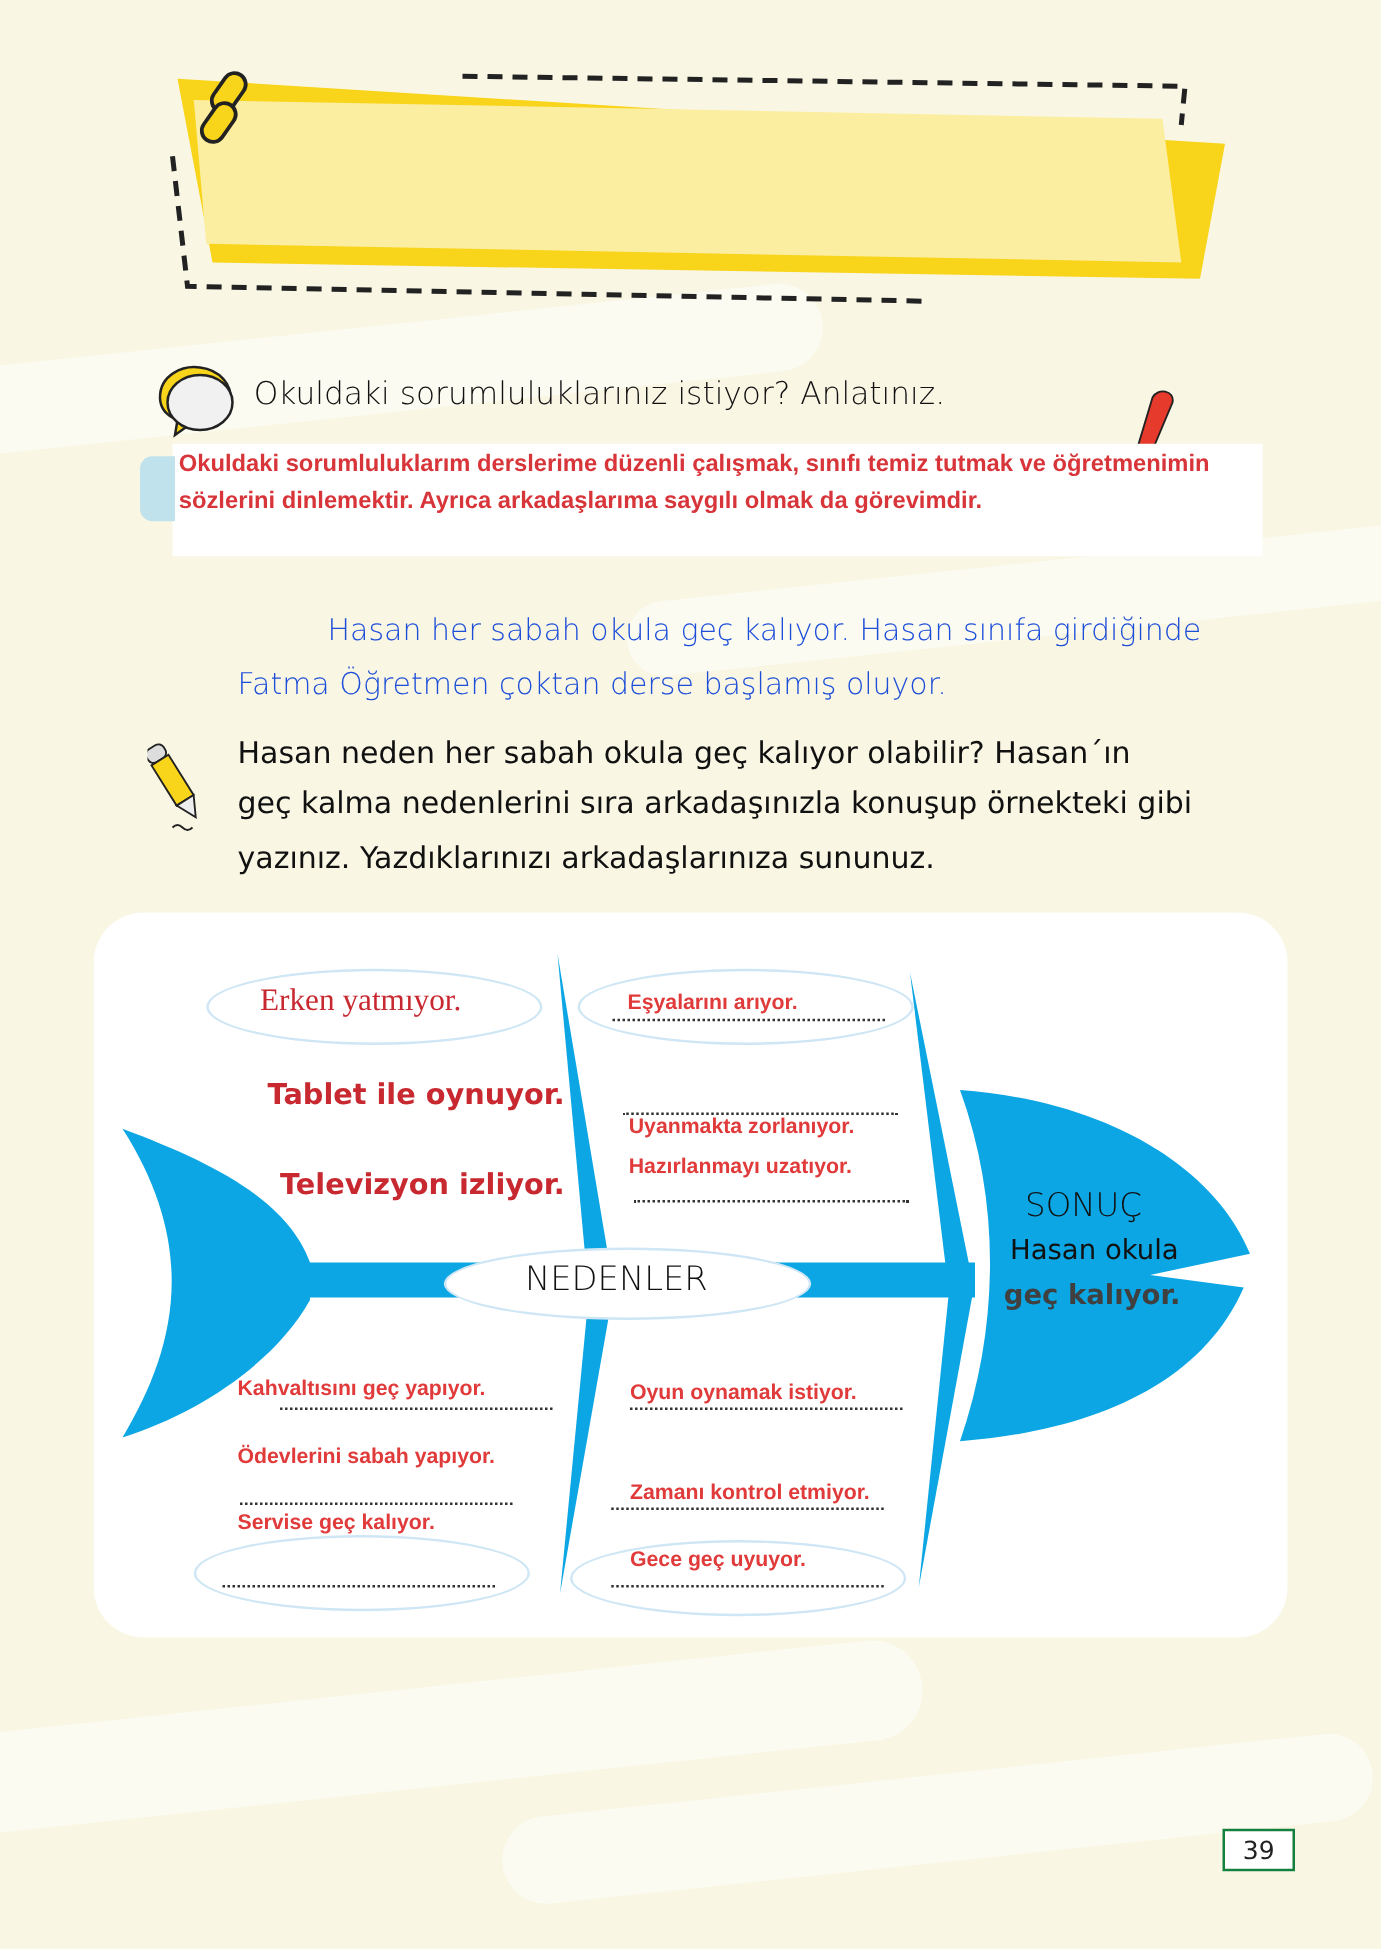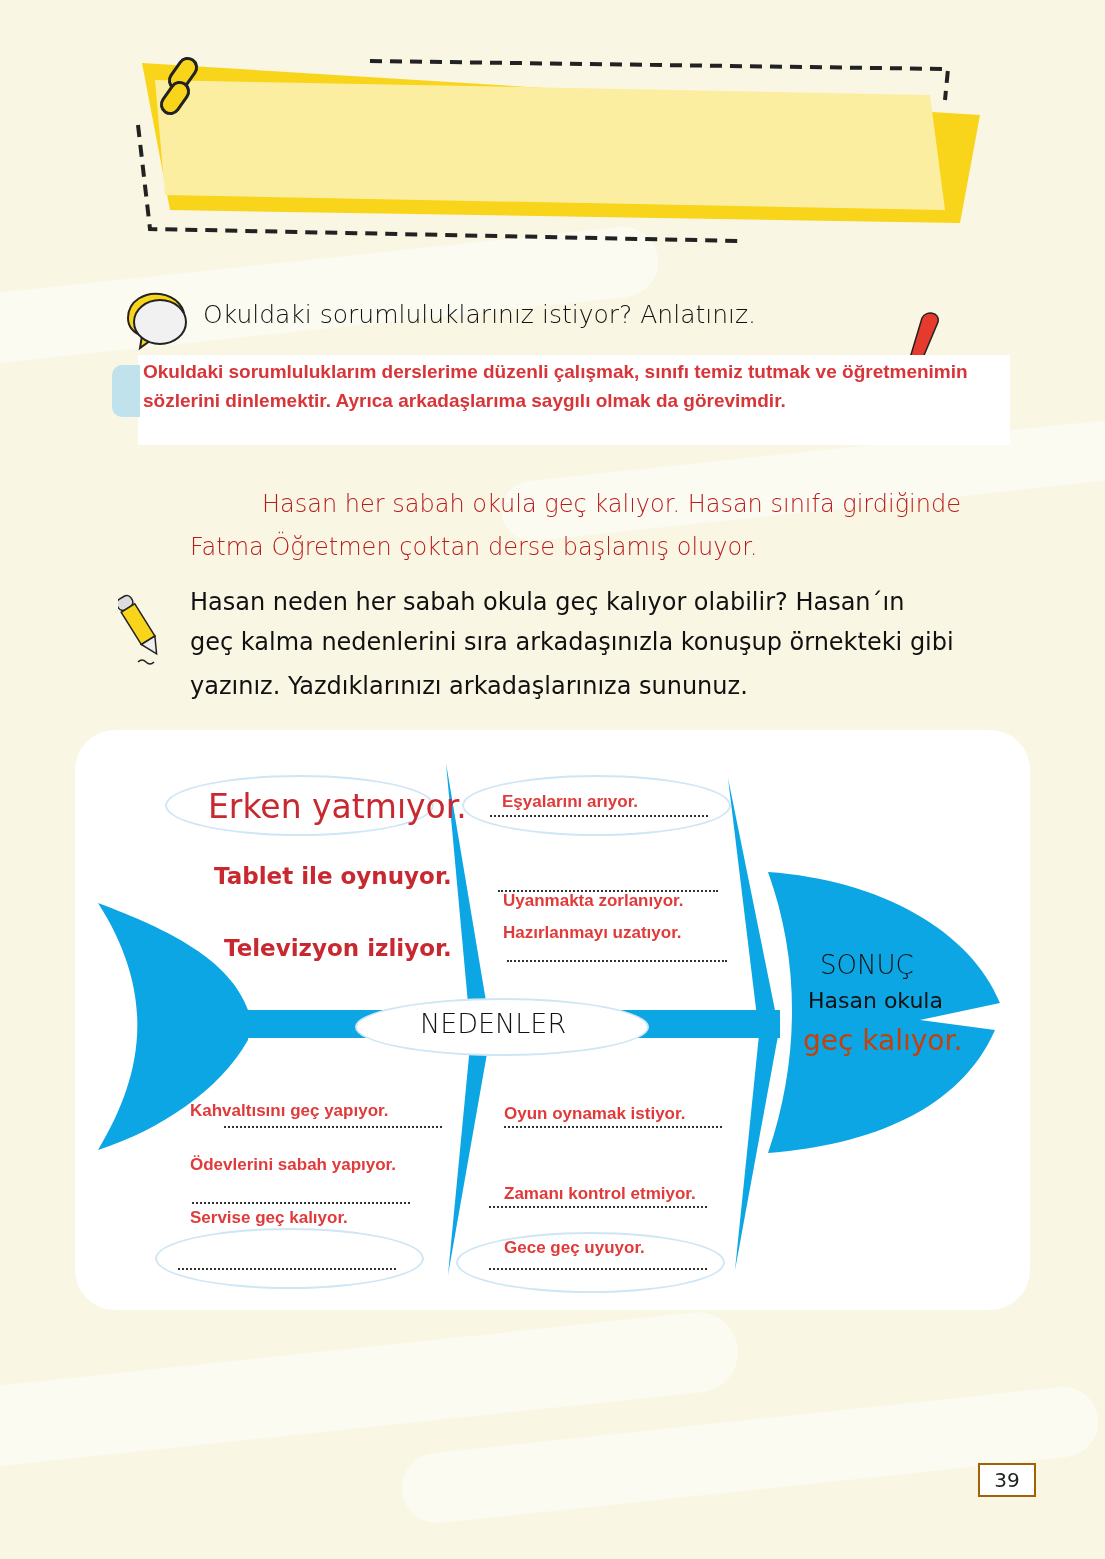--- a/index.html
+++ b/index.html
@@ -8,27 +8,27 @@
   .bg-stroke { position:absolute; background:#fdfcf4; border-radius:40px; transform:rotate(-6deg); opacity:.8; }
   .abs { position:absolute; }
   .title-wrap { position:absolute; left:130px; top:45px; width:860px; height:210px; }
   .title-text { position:absolute; left:68px; top:88px; font-family:"DejaVu Sans", sans-serif; font-weight:900;
     font-size:38px; letter-spacing:2px; color:#f8d41a;
     text-shadow: -2px -2px 0 #2b2416, 2px -2px 0 #2b2416, -2px 2px 0 #2b2416, 2px 2px 0 #2b2416, 0 3px 0 #2b2416;}
   .hand { font-family:"DejaVu Sans", sans-serif; font-weight:300; color:#111; }
   .answer-box { position:absolute; left:138px; top:355px; width:872px; height:90px; background:#fff; }
   .answer-text { position:absolute; left:143px; top:357px; width:830px; color:#d8353a; font-weight:bold;
     font-family:"Liberation Sans", sans-serif; font-size:19px; line-height:29px; }
-  .para { position:absolute; font-family:"DejaVu Sans", sans-serif; font-size:24px; color:#b91c1c; font-weight:300; }
+  .para { position:absolute; font-family:"DejaVu Sans", sans-serif; font-size:24px; color:#1d4ed8; font-weight:300; }
   .card { position:absolute; left:75px; top:730px; width:955px; height:580px; background:#fff; border-radius:40px; }
   .cause-hand { position:absolute; color:#c8282f; font-family:"DejaVu Sans", sans-serif; font-size:23px; font-weight:700; }
   .cause-bold { position:absolute; color:#e03a3a; font-family:"Liberation Sans", sans-serif; font-weight:bold; font-size:17px; white-space:nowrap; }
   .dots { position:absolute; border-bottom:2px dotted #333; height:0; }
   .oval { position:absolute; border:2px solid #cfe6f5; border-radius:50%; }
-  .page-num { position:absolute; left:978px; top:1463px; width:54px; height:30px; border:2px solid #a16207; background:#fff;
+  .page-num { position:absolute; left:978px; top:1463px; width:54px; height:30px; border:2px solid #15803d; background:#fff;
     font-family:"DejaVu Sans", sans-serif; font-size:20px; text-align:center; line-height:30px; color:#222; }
 </style>
 </head>
 <body>
 
 <div class="bg-stroke" style="left:-40px;top:260px;width:700px;height:70px;"></div>
 <div class="bg-stroke" style="left:500px;top:450px;width:650px;height:60px;"></div>
 <div class="bg-stroke" style="left:-60px;top:1350px;width:800px;height:80px;"></div>
 <div class="bg-stroke" style="left:400px;top:1420px;width:700px;height:70px;"></div>
 
@@ -87,24 +87,24 @@
   <path d="M760,1025 L780,1025 L735,1270Z" fill="#0ba6e3"></path>
 
   <path d="M768,872 C880,880 970,930 1000,1003 L920,1020 L995,1030 C960,1110 870,1145 768,1153 C800,1060 800,960 768,872Z" fill="#0ba6e3"></path>
 </svg>
 
 <div class="oval" style="left:355px;top:998px;width:290px;height:54px;background:#fff;"></div>
 <div class="abs" style="left:420px;top:1008px;font-size:27px;font-family:'DejaVu Sans',sans-serif;font-weight:300;color:#111;">NEDENLER</div>
 
 <div class="abs" style="left:820px;top:950px;font-size:26px;font-weight:300;color:#111;">SONUÇ</div>
 <div class="abs" style="left:808px;top:988px;font-size:22px;color:#111;">Hasan okula</div>
-<div class="abs" style="left:803px;top:1024px;font-size:28px;color:#c2410c;">geç kalıyor.</div>
+<div class="abs" style="left:803px;top:1024px;font-size:22px;color:#404040;font-weight:bold;">geç kalıyor.</div>
 
 <div class="oval" style="left:165px;top:775px;width:265px;height:57px;"></div>
-<div class="cause-hand" style="left:208px;top:787px;font-size:33px;font-weight:normal;">Erken yatmıyor.</div>
+<div class="cause-hand" style="left:208px;top:787px;font-size:25px;font-weight:normal;font-family:Liberation Serif, serif;">Erken yatmıyor.</div>
 <div class="cause-hand" style="left:214px;top:863px;">Tablet ile oynuyor.</div>
 <div class="cause-hand" style="left:224px;top:935px;">Televizyon izliyor.</div>
 
 <div class="oval" style="left:462px;top:775px;width:265px;height:57px;"></div>
 <div class="cause-bold" style="left:502px;top:792px;">Eşyalarını arıyor.</div>
 <div class="dots" style="left:490px;top:815px;width:218px;"></div>
 <div class="cause-bold" style="left:503px;top:871px;margin-top:20px;">Uyanmakta zorlanıyor.</div>
 <div class="dots" style="left:498px;top:890px;width:220px;"></div>
 <div class="cause-bold" style="left:503px;top:923px;">Hazırlanmayı uzatıyor.</div>
 <div class="dots" style="left:507px;top:960px;width:220px;"></div>

